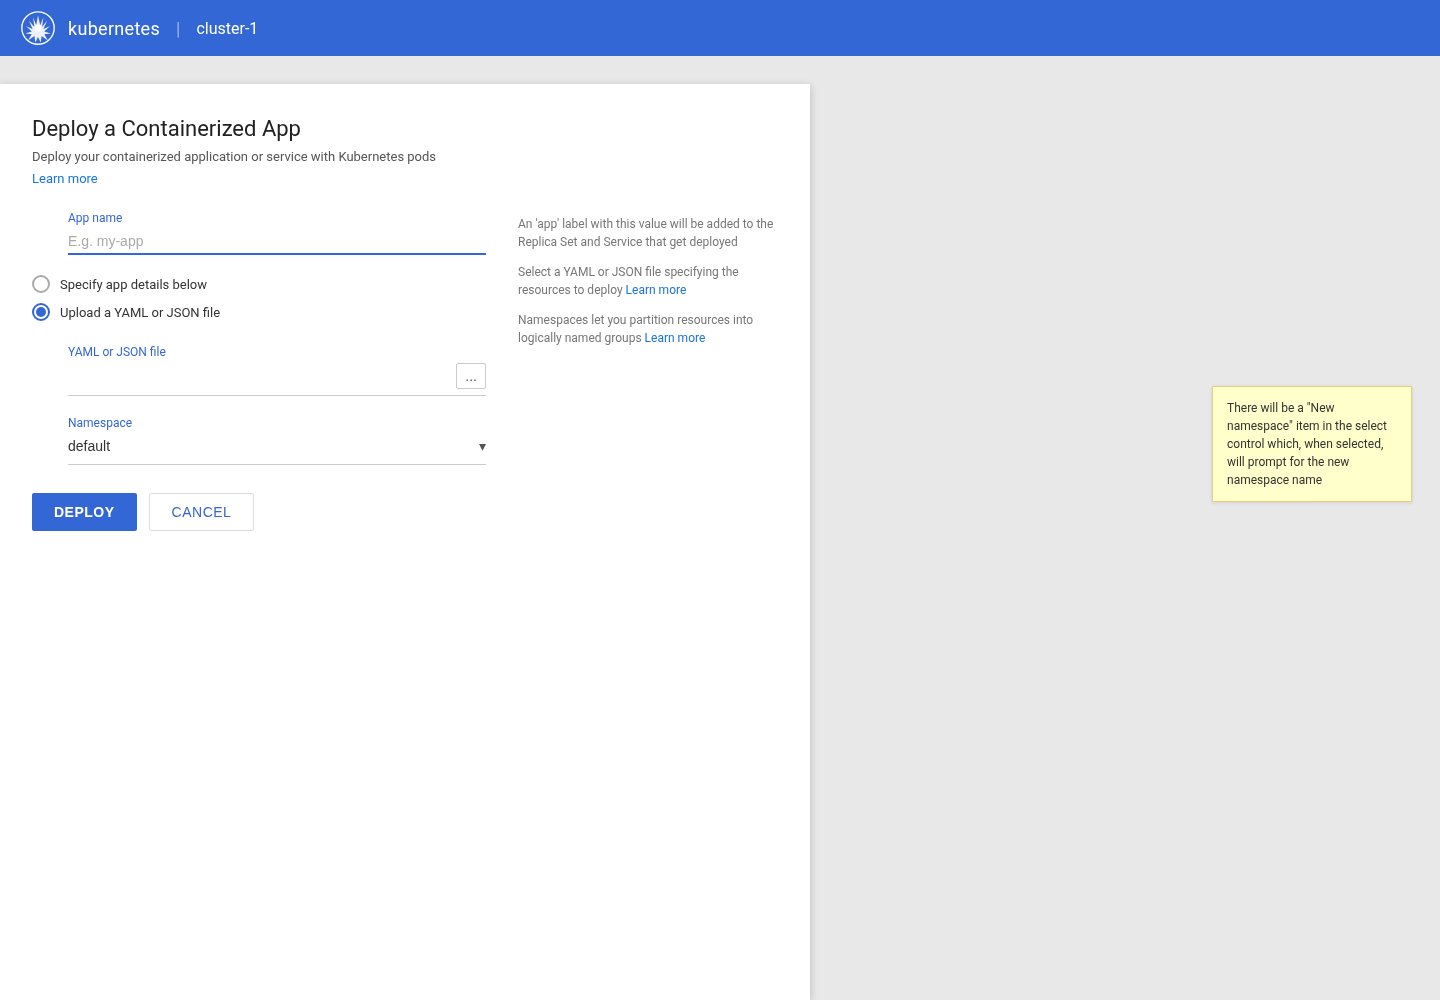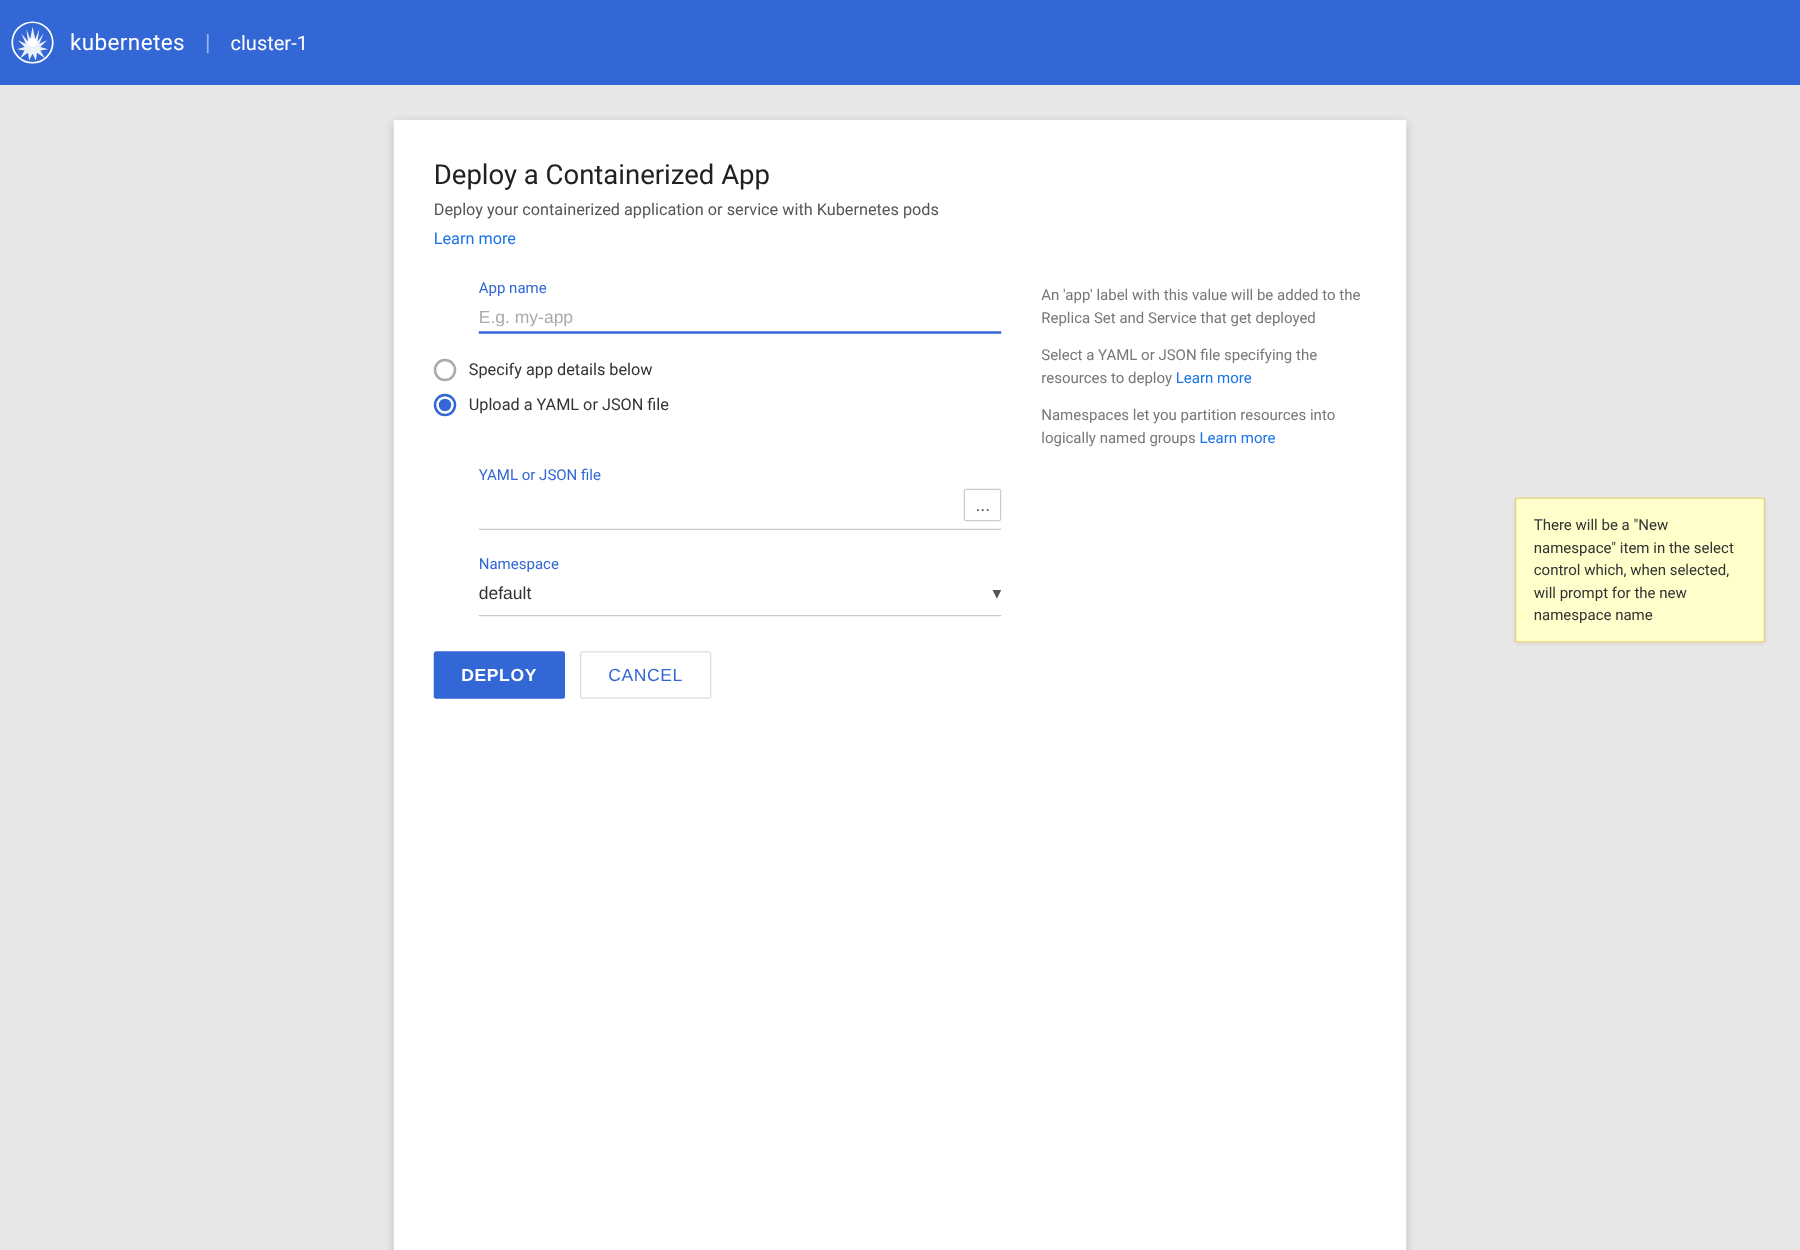--- a/index.html
+++ b/index.html
@@ -7,24 +7,24 @@
       font-family: 'Roboto', Arial, sans-serif;
       background: #e8e8e8;
       width: 1440px;
       height: 1000px;
       overflow: hidden;
     }
 
     
     .header {
       background: #3367d6;
-      height: 68px;
+      height: 56px;
       display: flex;
       align-items: center;
-      padding: 0 8px;
+      padding: 0 20px;
       gap: 12px;
     }
     .header-title {
       color: white;
       font-size: 18px;
       font-weight: 400;
       letter-spacing: 0.3px;
     }
     .header-separator {
       color: rgba(255,255,255,0.5);
@@ -35,21 +35,21 @@
       color: white;
       font-size: 16px;
       font-weight: 400;
     }
 
     
     .main-content {
       background: #e8e8e8;
       height: calc(1000px - 56px);
       display: flex;
-      justify-content: center;
+      justify-content: flex-start;
       padding-top: 28px;
       position: relative;
     }
 
     
     .dialog-card {
       background: white;
       width: 810px;
       min-height: 430px;
       box-shadow: 0 2px 8px rgba(0,0,0,0.2);
@@ -113,21 +113,21 @@
       color: #aaa;
       padding: 4px 0;
       background: transparent;
     }
 
     .field-input::placeholder {
       color: #aaa;
     }
 
     .radio-group {
-      margin-bottom: 40px;
+      margin-bottom: 24px;
     }
 
     .radio-item {
       display: flex;
       align-items: center;
       gap: 10px;
       margin-bottom: 10px;
       cursor: pointer;
     }
 

